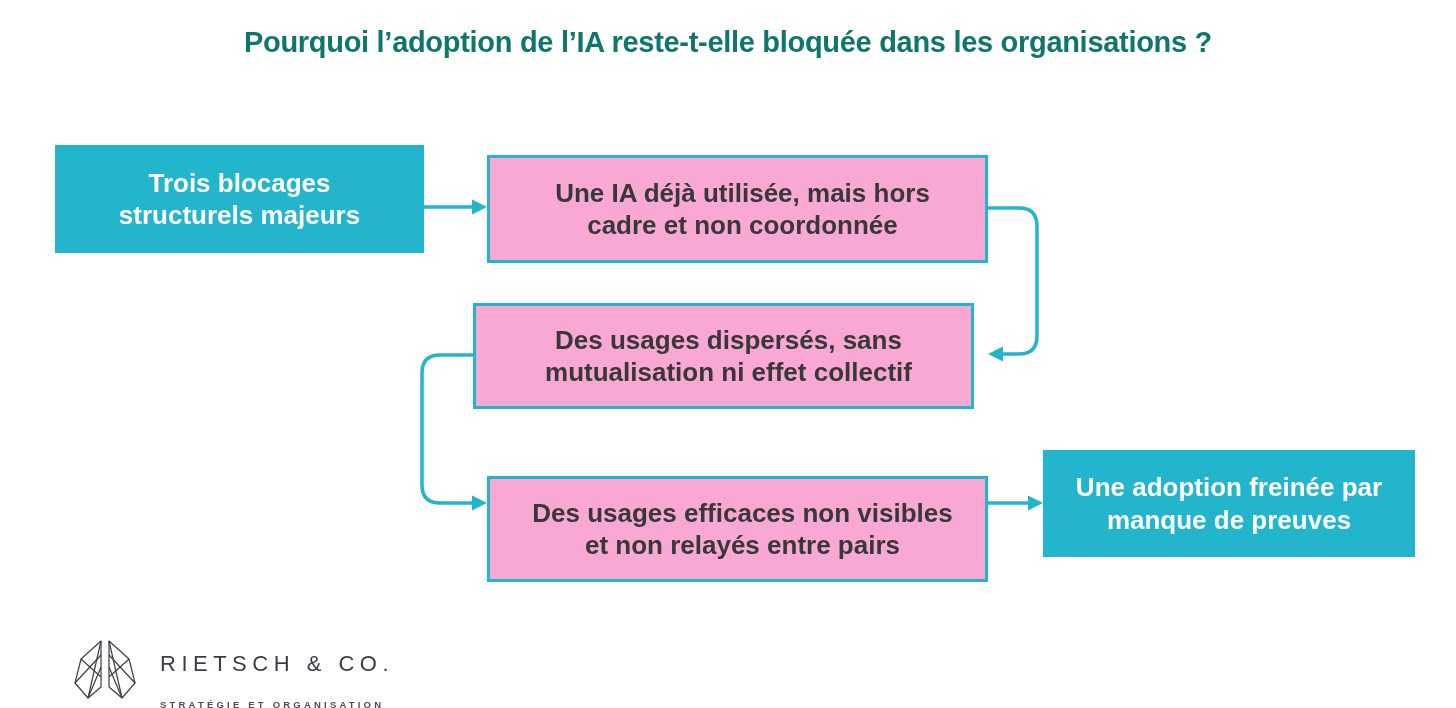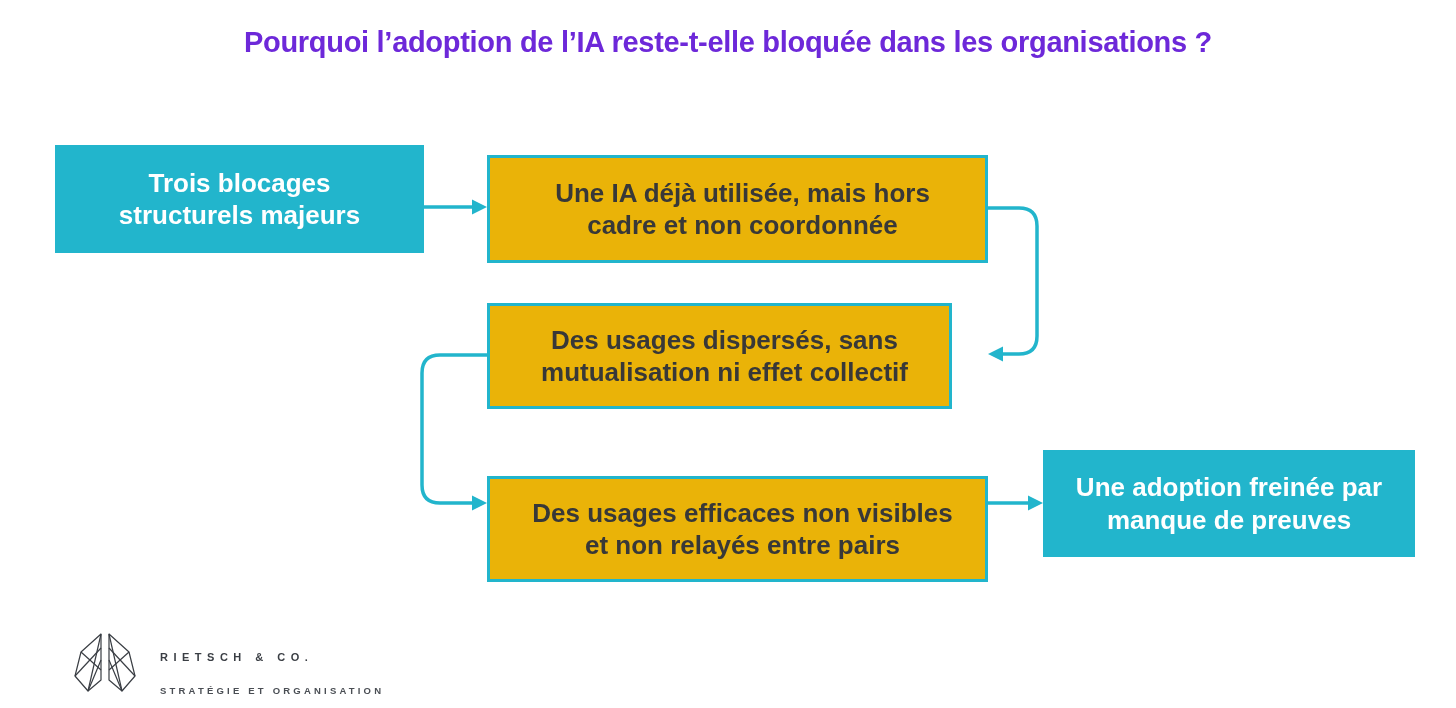--- a/index.html
+++ b/index.html
@@ -16,21 +16,21 @@
     overflow:hidden;
   }
   .title{
     position:absolute;
     top:26px;left:0;
     width:100%;
     text-align:center;
     font-size:29px;
     font-weight:bold;
     letter-spacing:-0.3px;
-    color:#6d28d9;
+    color:#0f766e;
   }
   .connectors{
     position:absolute;
     top:0;left:0;
     width:1456px;height:708px;
     pointer-events:none;
   }
   .connectors path{
     stroke:var(--teal);
     stroke-width:3.5;
@@ -49,47 +49,47 @@
     font-weight:bold;
     font-size:26px;
     line-height:1.25;
   }
   .node .label{white-space:pre-line;}
   .node.teal{
     background:var(--teal);
     color:#ffffff;
   }
   .node.outline{
-    background:#eab308;
+    background:#f9a8d4;
     border:3px solid var(--teal);
     color:var(--text-dark);
     padding-left:10px;
   }
   .node-source {left:55px;  top:145px; width:369px; height:108px;}
   .node-cause-1{left:487px; top:155px; width:501px; height:108px;}
-  .node-cause-2{left:487px; top:303px; width:465px; height:106px;}
+  .node-cause-2{left:473px; top:303px; width:501px; height:106px;}
   .node-cause-3{left:487px; top:476px; width:501px; height:106px;}
   .node-outcome{left:1043px;top:450px; width:372px; height:107px;text-align:center;}
   .logo{
     position:absolute;
     left:72px;top:629px;
     display:flex;
     align-items:center;
     gap:22px;
   }
   .logo-icon svg{display:block;}
   .logo-icon path, .logo-icon polygon{
     fill:none;
     stroke:var(--logo-dark);
     stroke-width:1.2;
     stroke-linejoin:round;
   }
   .logo-name{
-    font-size:11px;
-    font-weight:bold;
+    font-size:22px;
+    font-weight:normal;
     letter-spacing:5.5px;
     color:var(--logo-dark);
     white-space:nowrap;
     margin-top:22px;
   }
   .logo-tagline{
     margin-top:22px;
     font-size:9.5px;
     font-weight:bold;
     letter-spacing:3.2px;

